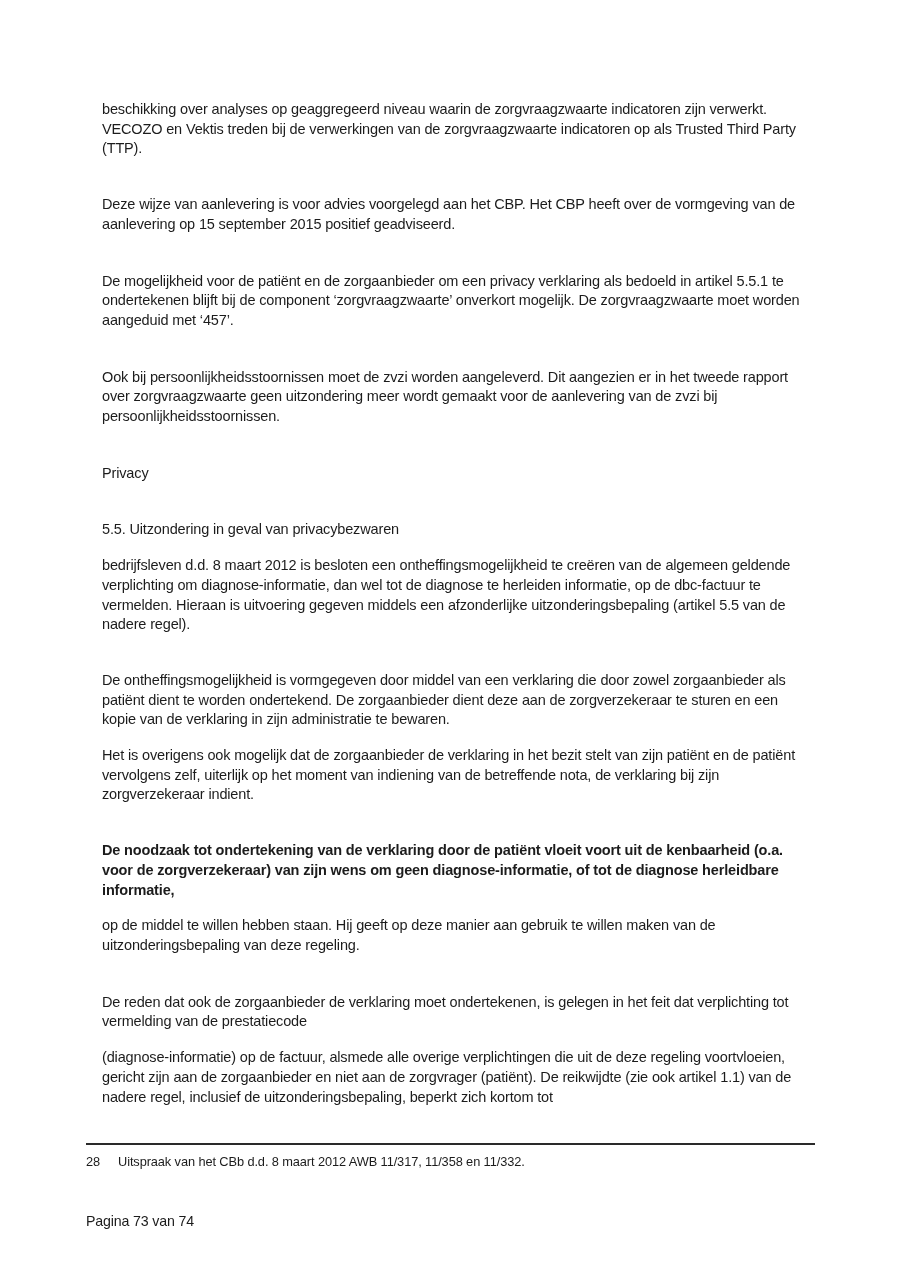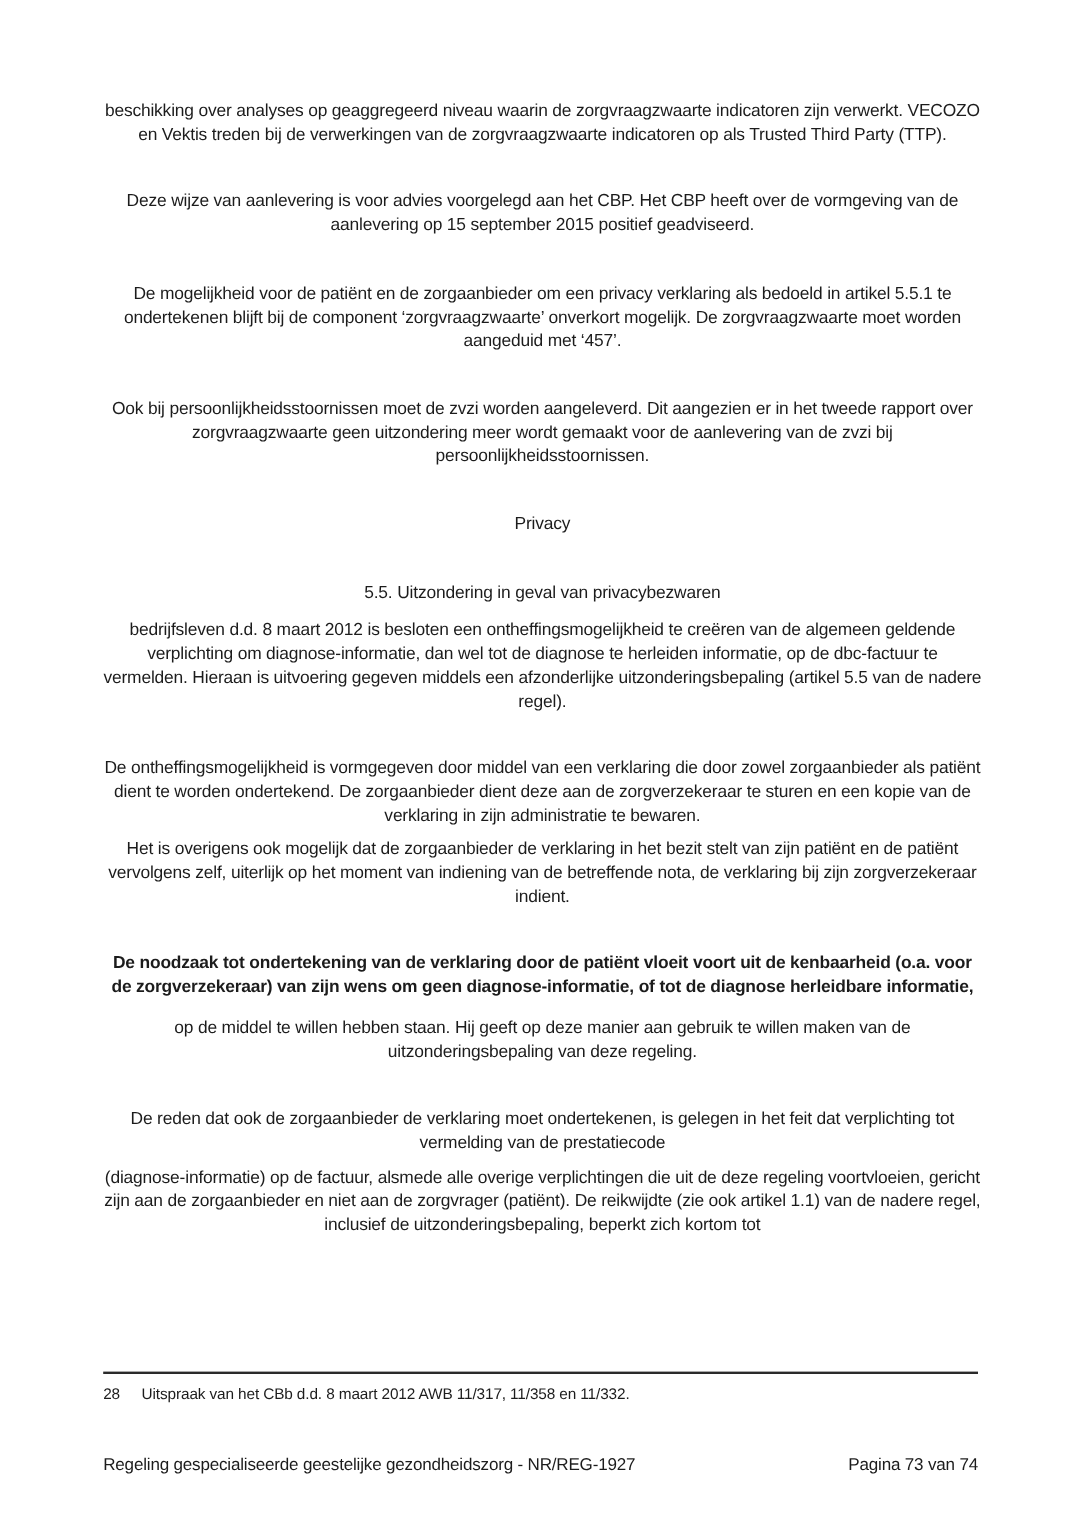--- a/index.html
+++ b/index.html
@@ -16,25 +16,24 @@
     color: #1c1c1c;
     overflow: hidden;
   }
   .content {
     position: absolute;
     left: 86px;
     top: 84px;
     width: 732px;
   }
   .content p {
-    margin: 0;
+    margin: 16px;
     font-size: 14.5px;
     line-height: 19.7px;
     letter-spacing: -0.15px;
-    text-align: center;
   }
   .mb36 { margin-bottom: 36px !important; }
   .mb37 { margin-bottom: 37px !important; }
   .mb14 { margin-bottom: 14px !important; font-weight: bold; }
   .mb12 { margin-bottom: 12px !important; }
   .mb9  { margin-bottom: 9px  !important; }
   .italic { }
   sup.fn-ref {
     font-size: 10px;
     line-height: 0;
@@ -96,16 +95,15 @@
   </div>
 
   <div class="footnote-rule"></div>
 
   <div class="footnote">
     <span class="fn-num">28</span>
     <span>Uitspraak van het CBb d.d. 8 maart 2012 AWB 11/317, 11/358 en 11/332.</span>
   </div>
 
   <div class="page-footer">
-    <span>Regeling gespecialiseerde geestelijke gezondheidszorg - NR/REG-1927</span>
     <span>Pagina 73 van 74</span>
   </div>
 </div>
 
 </body></html>

